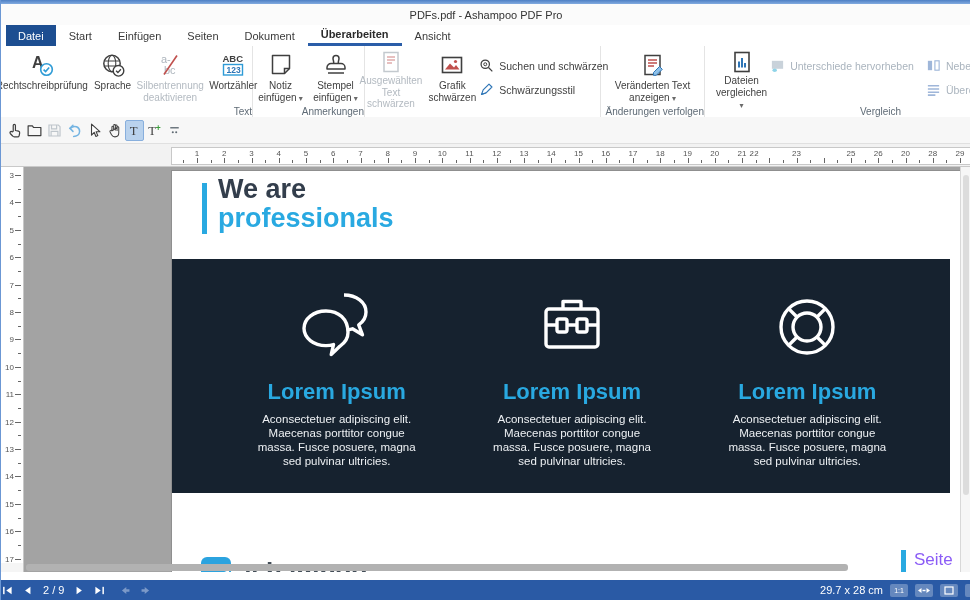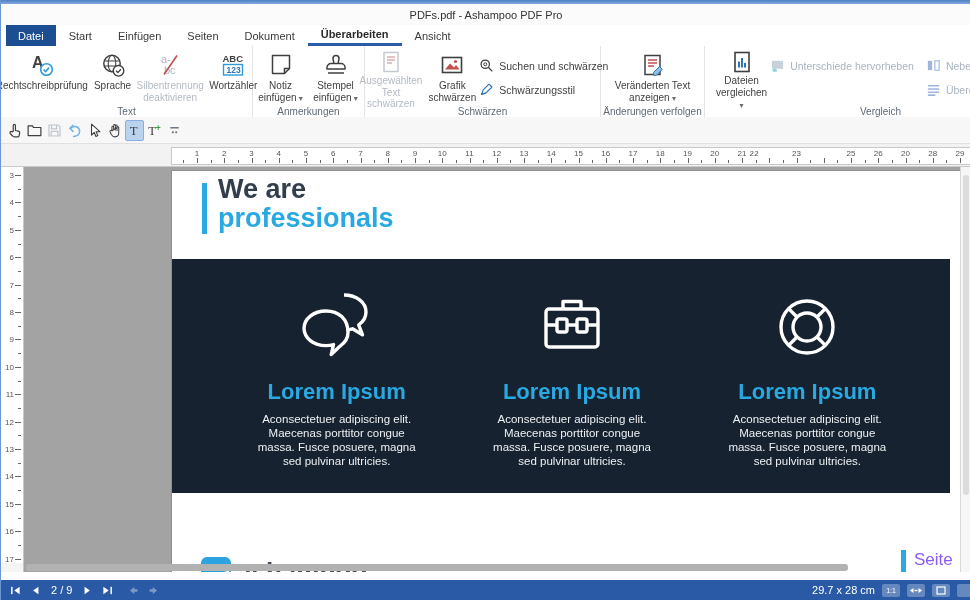--- a/index.html
+++ b/index.html
@@ -10,21 +10,21 @@
   
   #tabbar{position:absolute;left:0;top:25px;width:970px;height:21px;background:#fff;display:flex;align-items:stretch;}
   .tab{display:flex;align-items:center;padding:0 13px;font-size:11px;color:#3a3a3a;cursor:default;}
   .tab.file{background:#1d4e91;color:#fff;margin-left:5px;padding:0 12px;}
   .tab.active{font-weight:700;color:#2b2b2b;border-bottom:3px solid #2a5da8;padding-bottom:0;}
   
   #ribbon{position:absolute;left:0;top:46px;width:970px;height:71px;background:#fff;border-bottom:1px solid #d9d9d9;display:flex;}
   .rgroup{display:flex;flex-direction:column;border-right:1px solid #e4e4e4;padding-top:3px;box-sizing:border-box;}
   .rgroup:last-child{border-right:none;}
   .rbody{display:flex;flex:1;align-items:flex-start;justify-content:center;}
-  .rcaption{height:14px;text-align:center;font-size:10px;color:#5f6b76;line-height:13px;}
+  .rcaption{height:14px;text-align:right;font-size:10px;color:#5f6b76;line-height:13px;}
   .rbtn{display:flex;flex-direction:column;align-items:center;height:56px;padding:0 3px;}
   .ric{height:31px;display:flex;align-items:center;justify-content:center;}
   .ric svg{width:26px;height:26px;}
   .rlabel{font-size:10px;line-height:11.5px;text-align:center;color:#3f3f3f;}
   .rbtn.disabled .rlabel{color:#b3bac1;}
   .dd::after{content:" ▾";font-size:8px;color:#6b6b6b;}
   .smallcol{display:flex;flex-direction:column;justify-content:flex-start;gap:6px;padding-top:8px;}
   .sbtn{display:flex;align-items:center;gap:5px;font-size:10.5px;color:#3f3f3f;height:18px;white-space:nowrap;}
   .sbtn svg{width:15px;height:15px;flex:none;}
   .sbtn.disabled{color:#aab4be;}
@@ -62,21 +62,21 @@
   #brand-name{font-size:26px;font-weight:600;color:#434d57;line-height:30px;}
   #page-num{position:absolute;left:729px;top:379px;display:flex;gap:8px;}
   #page-num .bar{width:5px;height:42px;}
   #page-num .txt{font-size:17px;color:#8b5cf6;line-height:20px;}
   
   #hscroll-thumb{position:absolute;left:25px;bottom:1px;width:822px;height:7px;background:#b2b2b2;border-radius:3px;}
   #hscroll-corner{position:absolute;left:0;bottom:0;width:22px;height:9px;background:#f5f5f5;}
   #vscroll{position:absolute;left:959px;top:0;bottom:0;width:11px;background:#f6f6f6;border-left:1px solid #d8d8d8;box-sizing:border-box;}
   #vscroll .thumb{margin:8px auto 0 auto;width:6px;height:320px;background:#dcdcdc;border-radius:3px;}
   
-  #statusbar{position:absolute;left:0;bottom:0;width:970px;height:20px;display:flex;align-items:center;padding:0 8px;box-sizing:border-box;color:#fff;font-size:11px;gap:7px;}
+  #statusbar{position:absolute;left:0;bottom:0;width:970px;height:20px;display:flex;align-items:center;padding:0 0;box-sizing:border-box;color:#fff;font-size:11px;gap:7px;}
   .nav{width:13px;height:12px;display:flex;align-items:center;justify-content:center;}
   .nav svg{width:11px;height:11px;}
   .hist{opacity:.5;}
   #page-indicator{margin:0 2px;}
   #status-right{margin-left:auto;display:flex;align-items:center;gap:7px;}
   .zb{width:18px;height:13px;background:rgba(255,255,255,.28);border-radius:2px;display:flex;align-items:center;justify-content:center;font-size:7px;color:#fff;flex:none;}
   .zb svg{width:12px;height:9px;}
   .zb.clip{margin-right:-12px;}
 </style>
 </head>
@@ -205,21 +205,20 @@
           </div>
           <div class="sbtn">
             <span><svg viewBox="0 0 18 18">
                   <path d="M3 15l2-5.5 7-7 3.5 3.5-7 7z" fill="#fff" stroke="#2e75b6" stroke-width="1.4" stroke-linejoin="round"></path>
                   <path d="M3 15l5-1.8" stroke="#2e75b6" stroke-width="1.1"></path>
                 </svg></span>
             <span>Schwärzungsstil</span>
           </div>
         </div>
       </div>
-      <div class="rcaption">Schwärzen</div>
     </div>
 
     <div class="rgroup g-aend">
       <div class="rbody">
         <div class="rbtn" style="width:92px">
           <span class="ric">
               <svg viewBox="0 0 26 26">
                 <rect x="5" y="3.5" width="15" height="19" fill="#fff" stroke="#3f3f3f" stroke-width="1.5"></rect>
                 <path d="M8 8h9M8 11h9M8 14h6" stroke="#c0504d" stroke-width="1.3"></path>
                 <path d="M13.5 20.5l6-6 2.8 2.8-6 6h-2.8z" fill="#8ec0e8" stroke="#2e75b6" stroke-width="1"></path>

